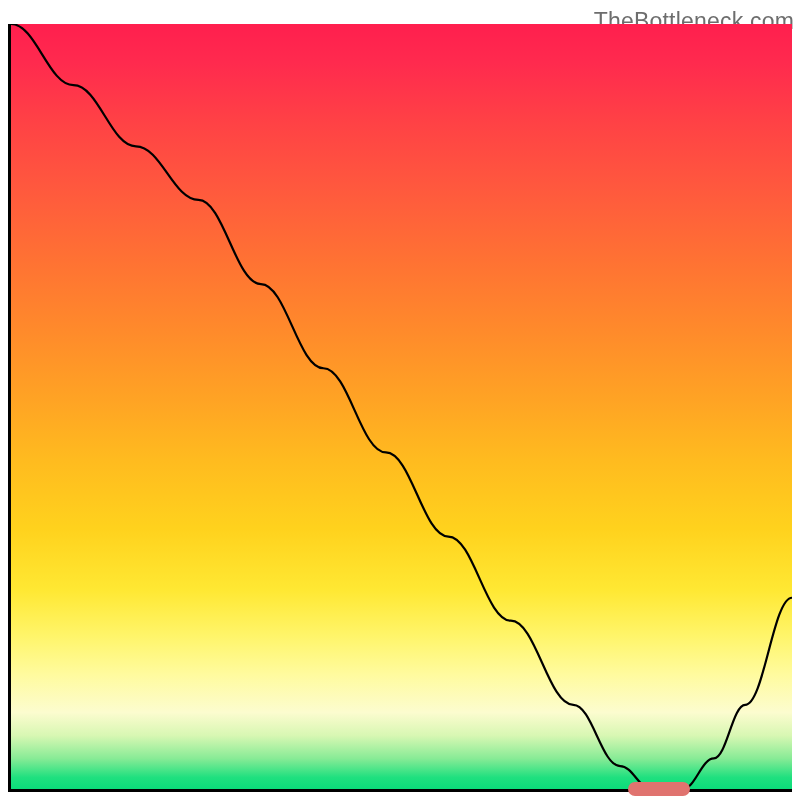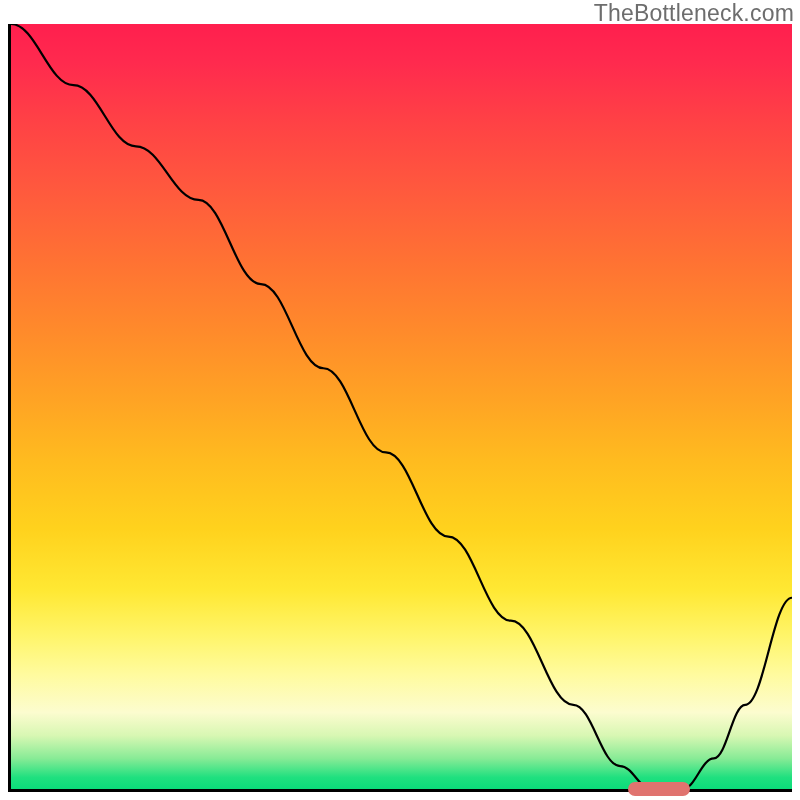--- a/index.html
+++ b/index.html
@@ -10,21 +10,21 @@
     background: #ffffff;
     overflow: hidden;
   }
   .stage {
     position: relative;
     width: 800px;
     height: 800px;
   }
   .watermark {
     position: absolute;
-    top: 0;
+    top: 8px;
     right: 6px;
     font-family: Arial, Helvetica, sans-serif;
     font-size: 23px;
     color: #6d6d6d;
     letter-spacing: 0.2px;
     user-select: none;
   }
   .plot-frame {
     position: absolute;
     left: 8px;

